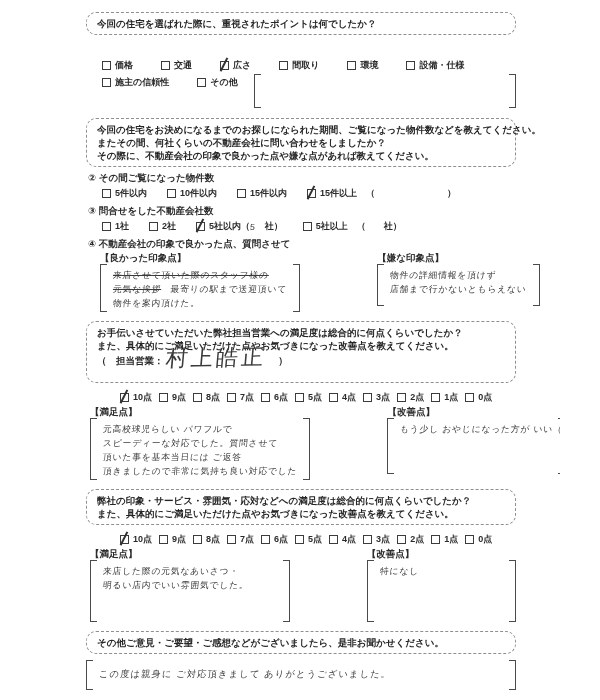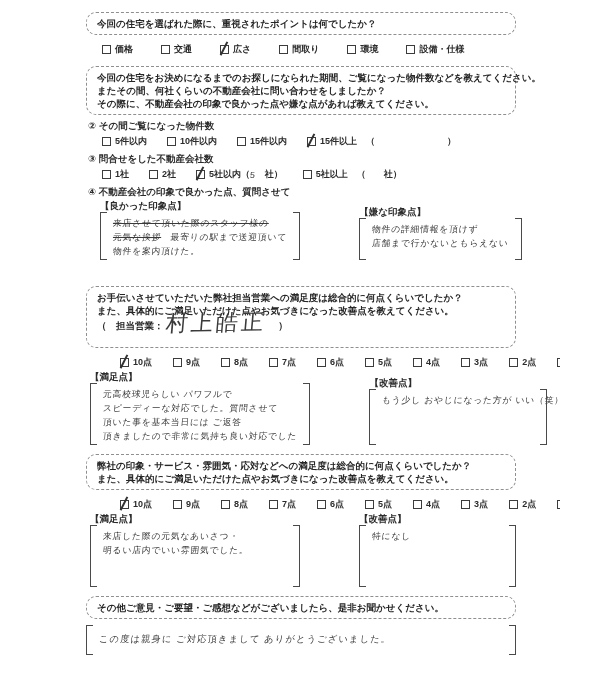--- a/index.html
+++ b/index.html
@@ -11,21 +11,21 @@
   .page{position:relative;width:560px;height:700px;overflow:hidden;background:#fff;}
   .content{position:absolute;left:86px;top:6px;width:430px;}
 
   .dbox{
     border:1.6px dashed #8f8f8f;border-radius:10px;
     padding:4px 10px;margin-top:6px;
     font-size:9.5px;font-weight:bold;line-height:13px;color:#262626;
   }
   .pline{white-space:nowrap;}
 
-  .optrow{display:flex;align-items:flex-start;margin:8px 0 0 16px;font-size:9px;font-weight:bold;}
+  .optrow{display:flex;align-items:flex-start;margin:24px 0 0 16px;font-size:9px;font-weight:bold;}
   .optrow .opt{display:inline-flex;align-items:center;white-space:nowrap;}
   .gap28{gap:28px;}
   .gap20{gap:20px;}
 
   .cb{
     width:7px;height:7px;border:1.2px solid #3c3c3c;display:inline-block;
     position:relative;margin-right:4px;flex:none;background:#fff;
   }
   .cb.checked::after{
     content:"";position:absolute;left:2px;top:-5px;width:1.6px;height:15px;
@@ -40,26 +40,26 @@
     display:inline-block;transform:skewX(-5deg);font-weight:normal;line-height:12px;
   }
   .strike{text-decoration:line-through;}
   .hline{line-height:12.5px;white-space:nowrap;}
 
   .bk{position:relative;padding:3px 13px;min-height:24px;}
   .bk::before,.bk::after{content:"";position:absolute;top:0;bottom:0;width:6px;border:1.3px solid #4a4a4a;}
   .bk::before{left:0;border-right:none;}
   .bk::after{right:0;border-left:none;}
 
-  .twocol{display:flex;margin:1px 0 0 14px;gap:12px;align-items:flex-end;}
+  .twocol{display:flex;margin:1px 0 0 14px;gap:30px;align-items:flex-start;}
   .col-l{width:226px;}
   .col-r{width:178px;padding-left:47px;}
   .seclab{font-size:9.5px;font-weight:bold;line-height:13px;}
 
-  .scorerow{display:flex;gap:21px;margin:8px 0 0 4px;flex-wrap:nowrap;padding-left:30px;}
+  .scorerow{display:flex;gap:7px;margin:8px 0 0 4px;flex-wrap:nowrap;padding-left:30px;}
   .scorerow .cblab{font-size:9px;}
 
   .staffline{font-size:9.5px;font-weight:bold;margin-top:2px;height:24px;}
   .bigname{font-size:22px;letter-spacing:3px;font-weight:normal;transform:skewX(-6deg) rotate(-1deg);vertical-align:middle;margin-top:-6px;}
 
   .bigbk{margin:6px 0 0 0;}
   .bigbk .hline{line-height:17.5px;}
   .bigbk .hand{font-size:9.2px;letter-spacing:1.2px;}
 
   .h38{min-height:36px;} .h52{min-height:50px;} .h58{min-height:56px;}
@@ -93,20 +93,33 @@
         </span>
         <span class="opt">
           <span class="cb"></span>
           <span class="cblab">環境</span>
         </span>
         <span class="opt">
           <span class="cb"></span>
           <span class="cblab">設備・仕様</span>
         </span>
       </div>
+    <div class="optrow" style="margin-top:4px;">
+      <div class="optrow gap28" style="margin:0;">
+          <span class="opt">
+            <span class="cb"></span>
+            <span class="cblab">施主の信頼性</span>
+          </span>
+          <span class="opt">
+            <span class="cb"></span>
+            <span class="cblab">その他</span>
+          </span>
+        </div>
+      <div class="bk emptybk"></div>
+    </div>
 
     <div class="dbox" style="margin-top:10px;">
       <div class="pline">今回の住宅をお決めになるまでのお探しになられた期間、ご覧になった物件数などを教えてください。</div>
       <div class="pline">またその間、何社くらいの不動産会社に問い合わせをしましたか？</div>
       <div class="pline">その際に、不動産会社の印象で良かった点や嫌な点があれば教えてください。</div>
     </div>
 
 
     <div class="qtitle">② その間ご覧になった物件数</div>
     <div class="optrow gap20" style="margin-top:3px;">
@@ -164,21 +177,21 @@
       </div>
       <div class="col-r">
         <div class="seclab">【嫌な印象点】</div>
         <div class="bk h38">
             <div class="hline"><span class="hand">物件の詳細情報を頂けず</span></div>
             <div class="hline"><span class="hand">店舗まで行かないともらえない</span></div>
           </div>
       </div>
     </div>
 
-    <div class="dbox" style="margin-top:26px;">
+    <div class="dbox" style="margin-top:9px;">
       <div class="pline">お手伝いさせていただいた弊社担当営業への満足度は総合的に何点くらいでしたか？</div>
       <div class="pline">また、具体的にご満足いただけた点やお気づきになった改善点を教えてください。</div>
       <div class="staffline">
         <span>（　担当営業：</span>
         <span class="hand bigname">村上皓正</span>
         <span>　）</span>
       </div>
     </div>
     <div class="optrow scorerow">
         <span class="opt">

